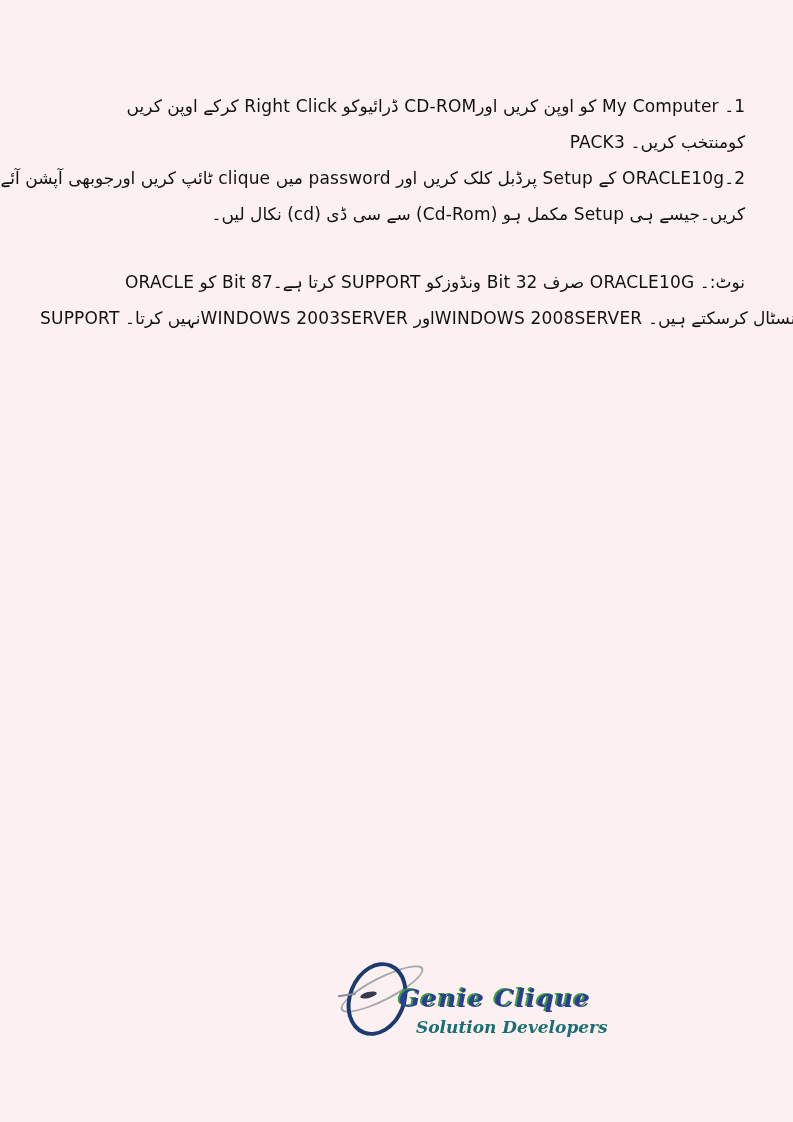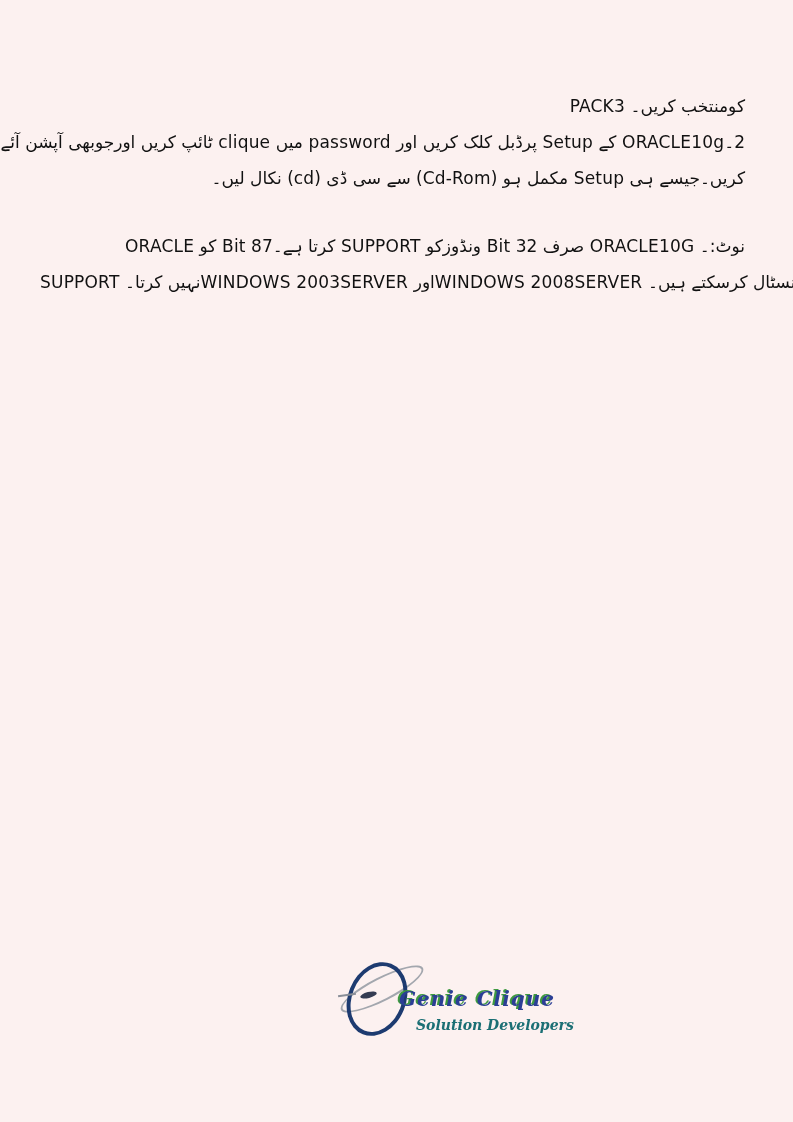--- a/index.html
+++ b/index.html
@@ -77,45 +77,46 @@
     width: 18px; height: 2px;
     background: #8a8f98;
     transform: rotate(-8deg);
   }
   .brand-name {
     position: absolute;
     left: 66px; top: 27px;
     font-family: "DejaVu Serif", serif;
     font-style: italic;
     font-weight: bold;
-    font-size: 20px;
+    font-size: 25px;
     line-height: 28px;
     letter-spacing: 1px;
     color: #2b3e95;
     text-shadow: -2px -1px 0 #3f9b40;
     white-space: nowrap;
   }
   .brand-tagline {
     position: absolute;
     left: 83px; top: 59px;
     font-family: "DejaVu Serif", serif;
     font-style: italic;
     font-weight: bold;
-    font-size: 14px;
+    font-size: 17px;
     color: #1b6f74;
     white-space: nowrap;
   }
 </style>
 </head>
 <body>
 
 <div class="page">
 
   <div class="doc-text">
     <div class="steps-block">
+      <div class="line">1۔ My Computer کو اوپن کریں اورCD-ROM ڈرائیوکو Right Click کرکے اوپن کریں</div>
       <div class="line">PACK3 کومنتخب کریں۔</div>
       <div class="line">2۔ORACLE10g کے Setup پرڈبل کلک کریں اور password میں clique ٹائپ کریں اورجوبھی آپشن آئے Next پرپریس</div>
       <div class="line">کریں۔جیسے ہی Setup مکمل ہو (Cd-Rom) سے سی ڈی (cd) نکال لیں۔</div>
     </div>
     <div class="note-block">
       <div class="line">نوٹ:۔ ORACLE10G صرف 32 Bit ونڈوزکو SUPPORT کرتا ہے۔87 Bit کو ORACLE</div>
       <div class="line">SUPPORT نہیں کرتا۔WINDOWS 2003SERVER اورWINDOWS 2008SERVER پربھی انسٹال کرسکتے ہیں۔</div>
     </div>
   </div>
 

